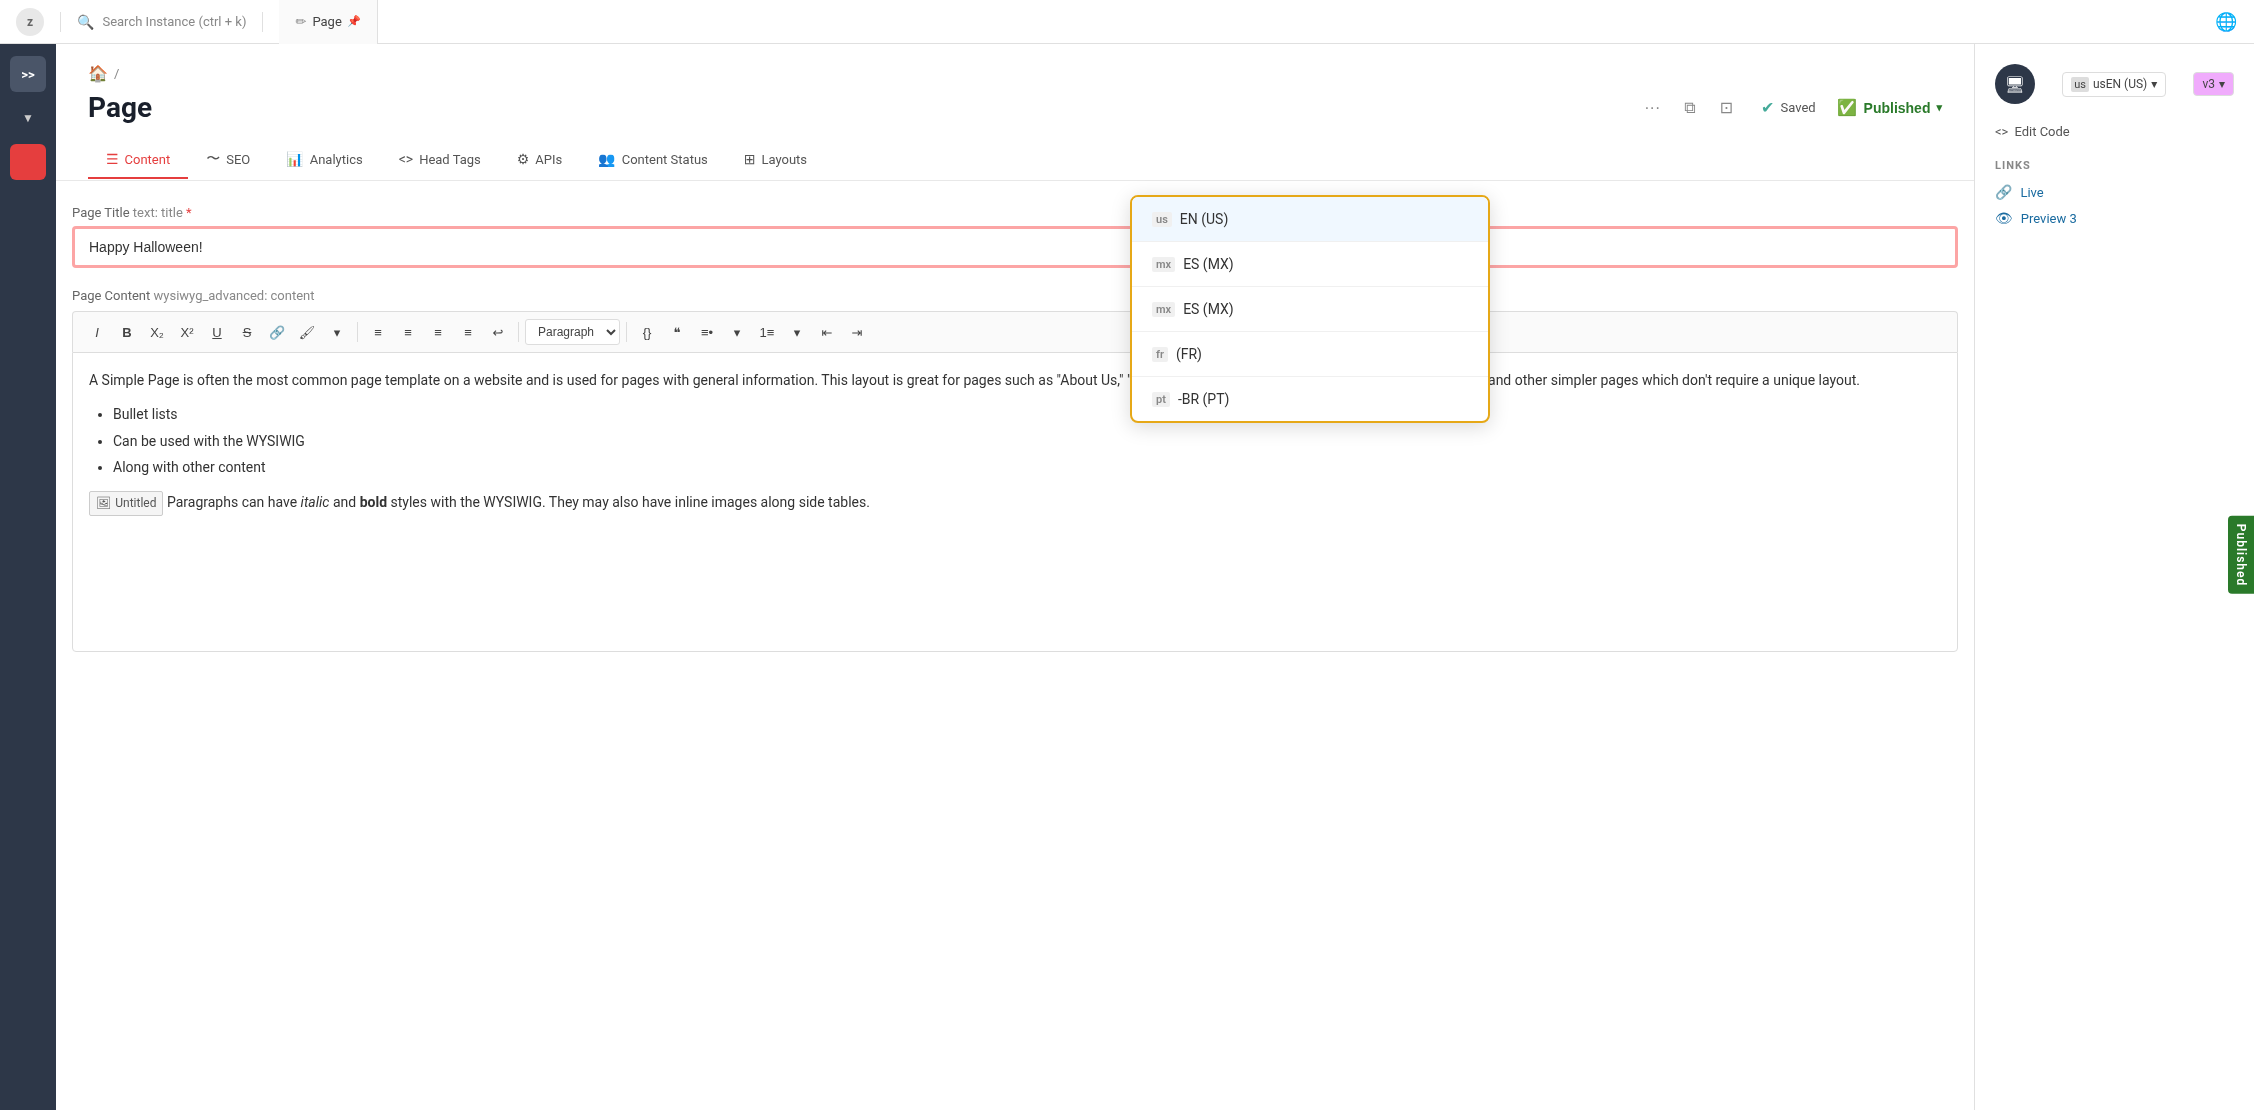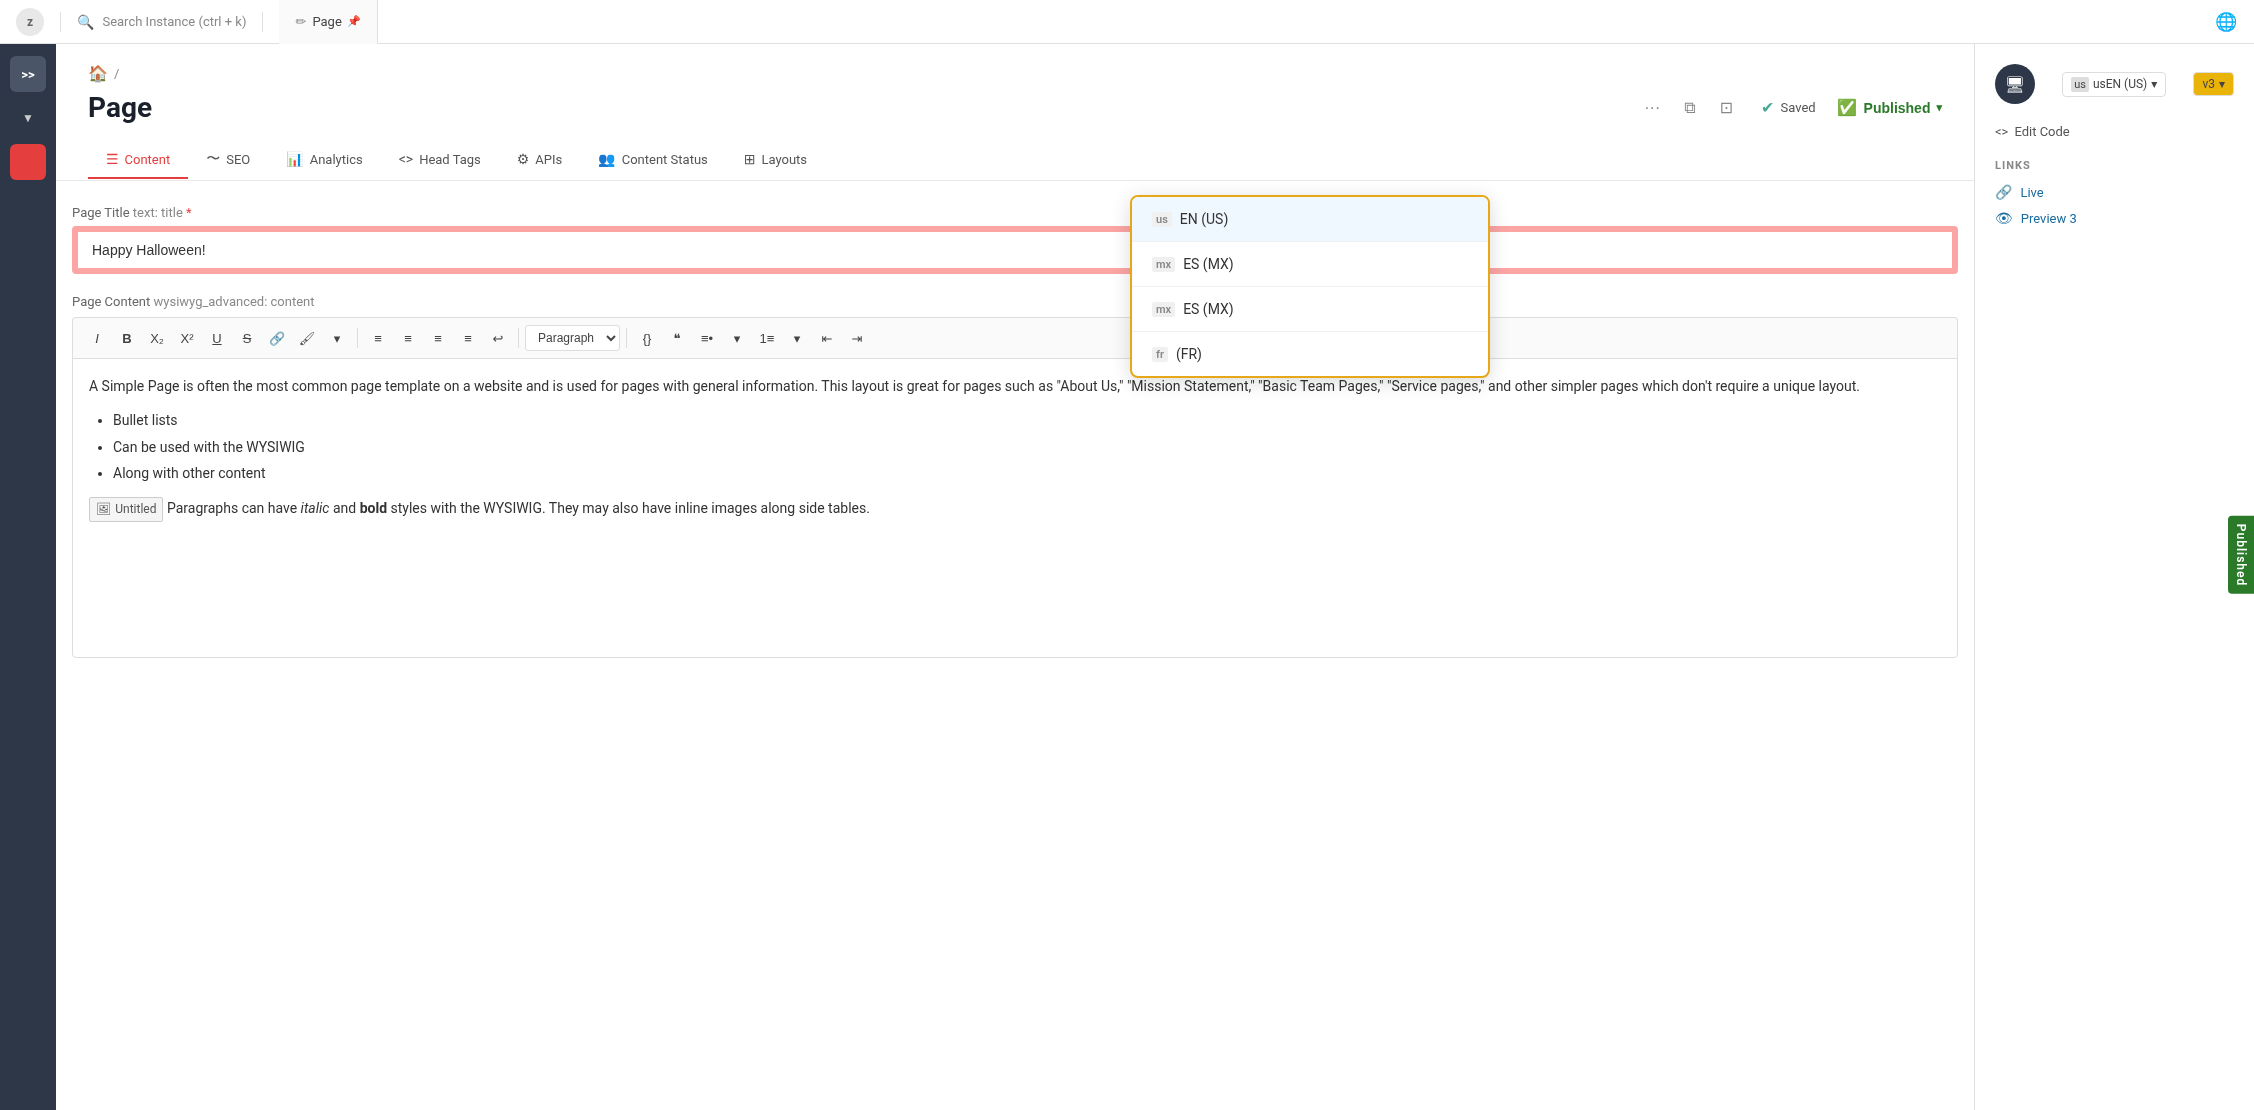--- a/index.html
+++ b/index.html
@@ -115,21 +115,21 @@
     }
 
     
     .field-label {
       font-size: 13px; color: #666; margin-bottom: 6px;
     }
     .field-label .field-type { color: #888; }
     .field-label .required { color: #e53e3e; }
     .field-input {
       width: 100%; padding: 10px 14px;
-      border: 6px solid #fca5a5; border-radius: 4px;
+      border: 3px solid #fca5a5; border-radius: 4px;
       font-size: 14px; color: #333; background: #fff;
       margin-bottom: 20px;
     }
 
     
     .wysiwyg-label {
       font-size: 13px; color: #666; margin-bottom: 8px;
     }
     .wysiwyg-toolbar {
       display: flex; align-items: center; gap: 2px;
@@ -180,21 +180,21 @@
       justify-content: center; color: #fff; font-size: 16px;
     }
     .lang-selector {
       display: flex; align-items: center; gap: 4px;
       border: 1px solid #ddd; border-radius: 4px; padding: 4px 8px;
       font-size: 12px; color: #444; cursor: pointer; background: #fff;
     }
     .version-selector {
       display: flex; align-items: center; gap: 4px;
       border: 1px solid #ddd; border-radius: 4px; padding: 4px 8px;
-      font-size: 12px; color: #444; cursor: pointer; background: #eab308;
+      font-size: 12px; color: #444; cursor: pointer; background: #f0abfc;
     }
 
     
     .dropdown-overlay {
       position: absolute;
       top: 195px;
       left: 1130px;
       width: 360px;
       background: #fff;
       border: 2px solid #e6a817;
@@ -446,17 +446,21 @@
     <span>ES (MX)</span>
   </div>
   <div class="dropdown-item">
     <span class="lang-flag">mx</span>
     <span>ES (MX)</span>
   </div>
   <div class="dropdown-item">
     <span class="lang-flag">fr</span>
     <span>(FR)</span>
   </div>
+  <div class="dropdown-item">
+    <span class="lang-flag">pt</span>
+    <span>-BR (PT)</span>
+  </div>
 </div>
 
 <div style="position:fixed; right:0; top:50%; transform:translateY(-50%); background:#2a7a2a; color:#fff; font-size:12px; font-weight:600; padding:8px 6px; writing-mode:vertical-rl; letter-spacing:1px; z-index:999; border-radius:4px 0 0 4px;">
   <span>Published</span>
 </div>
 
 </body></html>

